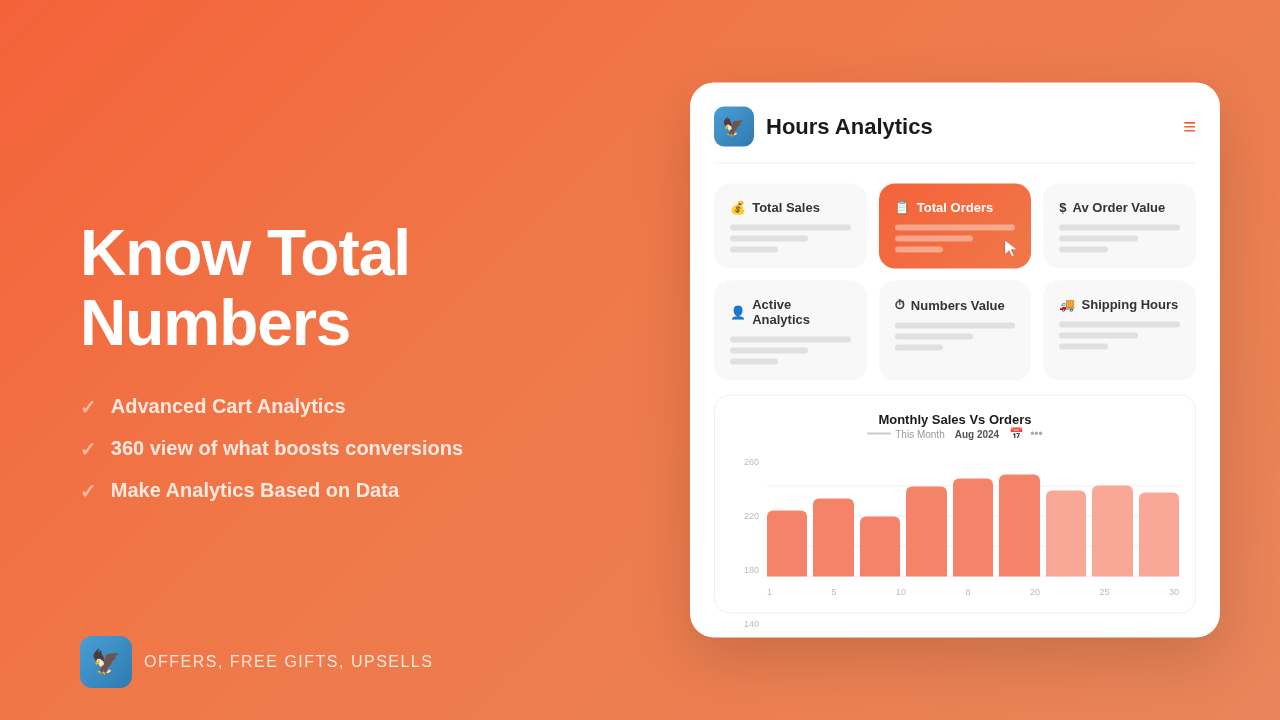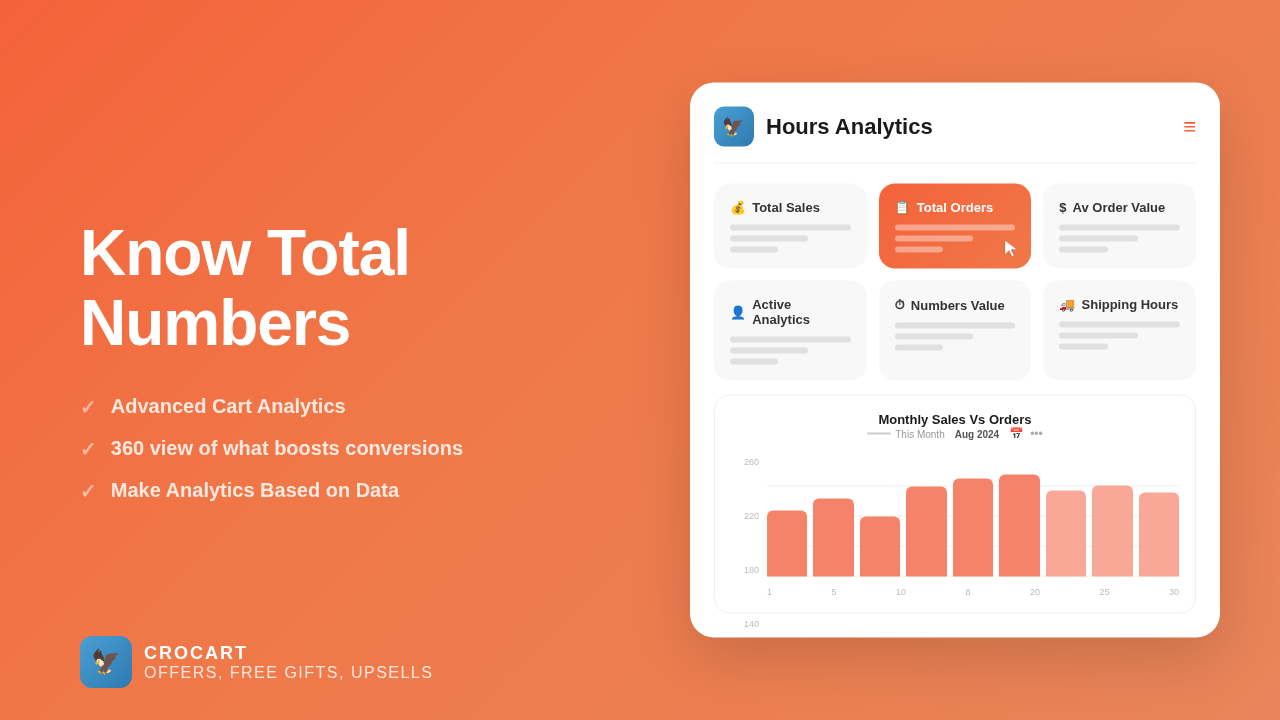--- a/index.html
+++ b/index.html
@@ -335,21 +335,20 @@
       <span class="feature-text">Make Analytics Based on Data</span>
     </li>
   </ul>
 </div>
 
 <div class="bottom-logo">
   <div class="logo-icon">
     <span>🦅</span>
   </div>
   <div class="logo-text-block">
-    <span class="logo-name">CROCART</span>
     <span class="logo-tagline">OFFERS, FREE GIFTS, UPSELLS</span>
   </div>
 </div>
 
 <div class="dashboard-container">
   <div class="dashboard-card">
 
     <div class="dash-header">
       <div class="dash-header-left">
         <div class="dash-logo">

